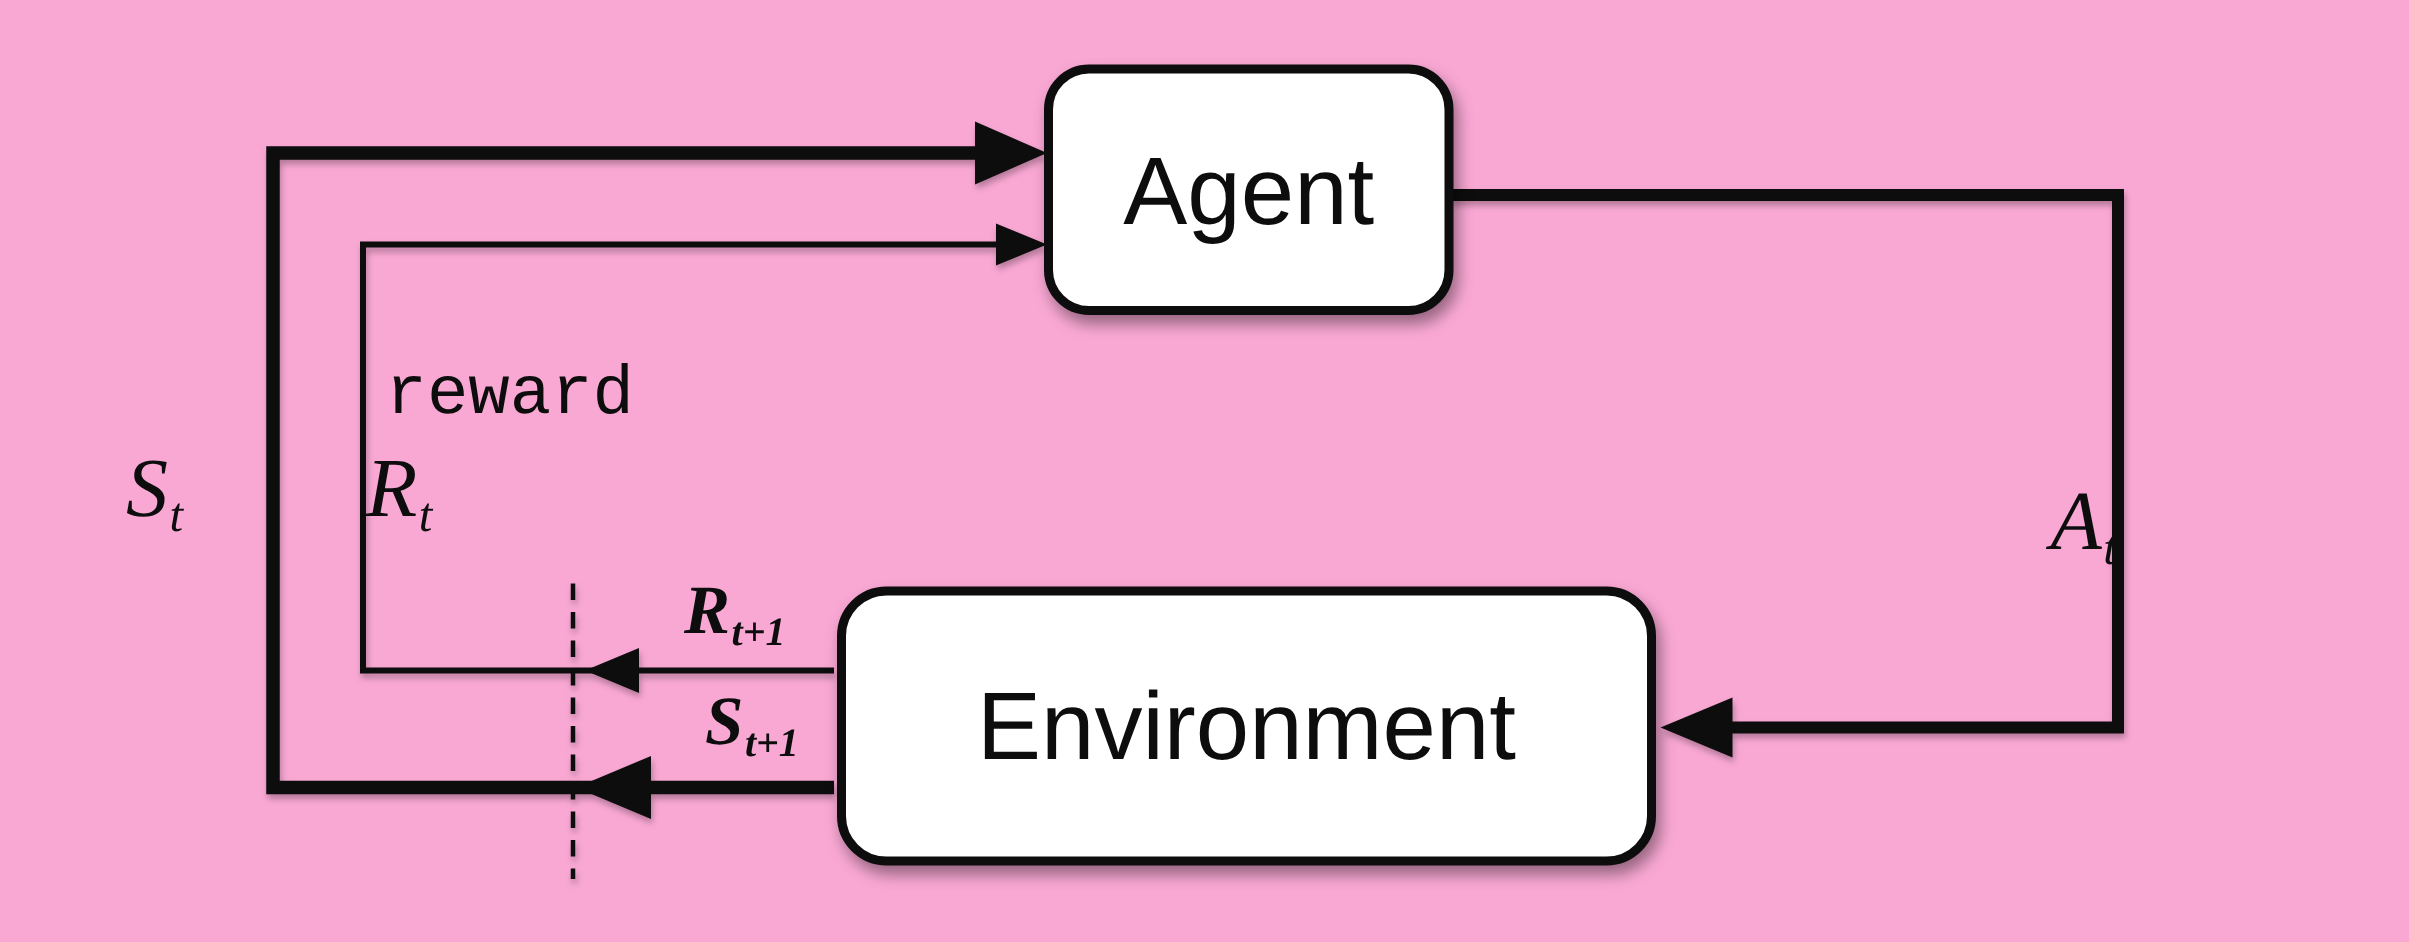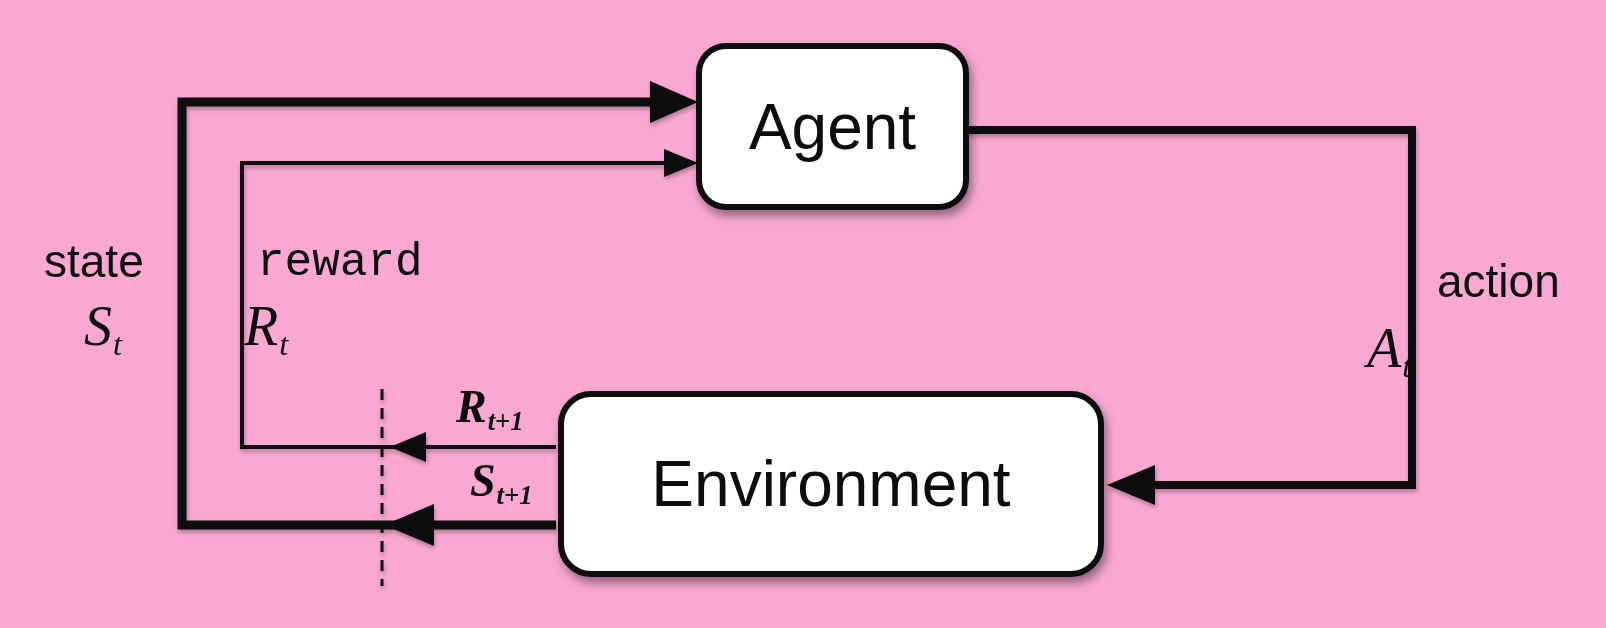--- a/index.html
+++ b/index.html
@@ -99,31 +99,29 @@
     <g class="boxes-group" stroke="#0d0d0d" fill="#ffffff" stroke-width="6">
       <rect x="699" y="46" width="267" height="161" rx="27" ry="27"></rect>
       <rect x="561" y="394" width="540" height="180" rx="30" ry="30"></rect>
     </g>
   </svg>
 
   <div class="node-label agent-label-pos">Agent</div>
 
   <div class="node-label env-label-pos">Environment</div>
 
-  <div class="word-label" style="left:44px; top:238px;">state</div>
   <div class="math-label math-lg" style="left:84px; top:298px;">
     <span>S</span><sub>t</sub>
   </div>
 
   <div class="word-label" style="left:257px; top:240px;font-family:Liberation Mono, monospace;">reward</div>
   <div class="math-label math-lg" style="left:244px; top:298px;font-family:Liberation Serif, serif;">
     <span>R</span><sub>t</sub>
   </div>
 
-  <div class="word-label" style="left:1437px; top:258px;">action</div>
   <div class="math-label math-lg" style="left:1367px; top:320px;">
     <span>A</span><sub>t</sub>
   </div>
 
   <div class="math-label math-md" style="left:456px; top:384px;">
     <span>R</span><sub>t+1</sub>
   </div>
 
   <div class="math-label math-md" style="left:451px; top:458px;margin-left:19px;">
     <span>S</span><sub>t+1</sub>

